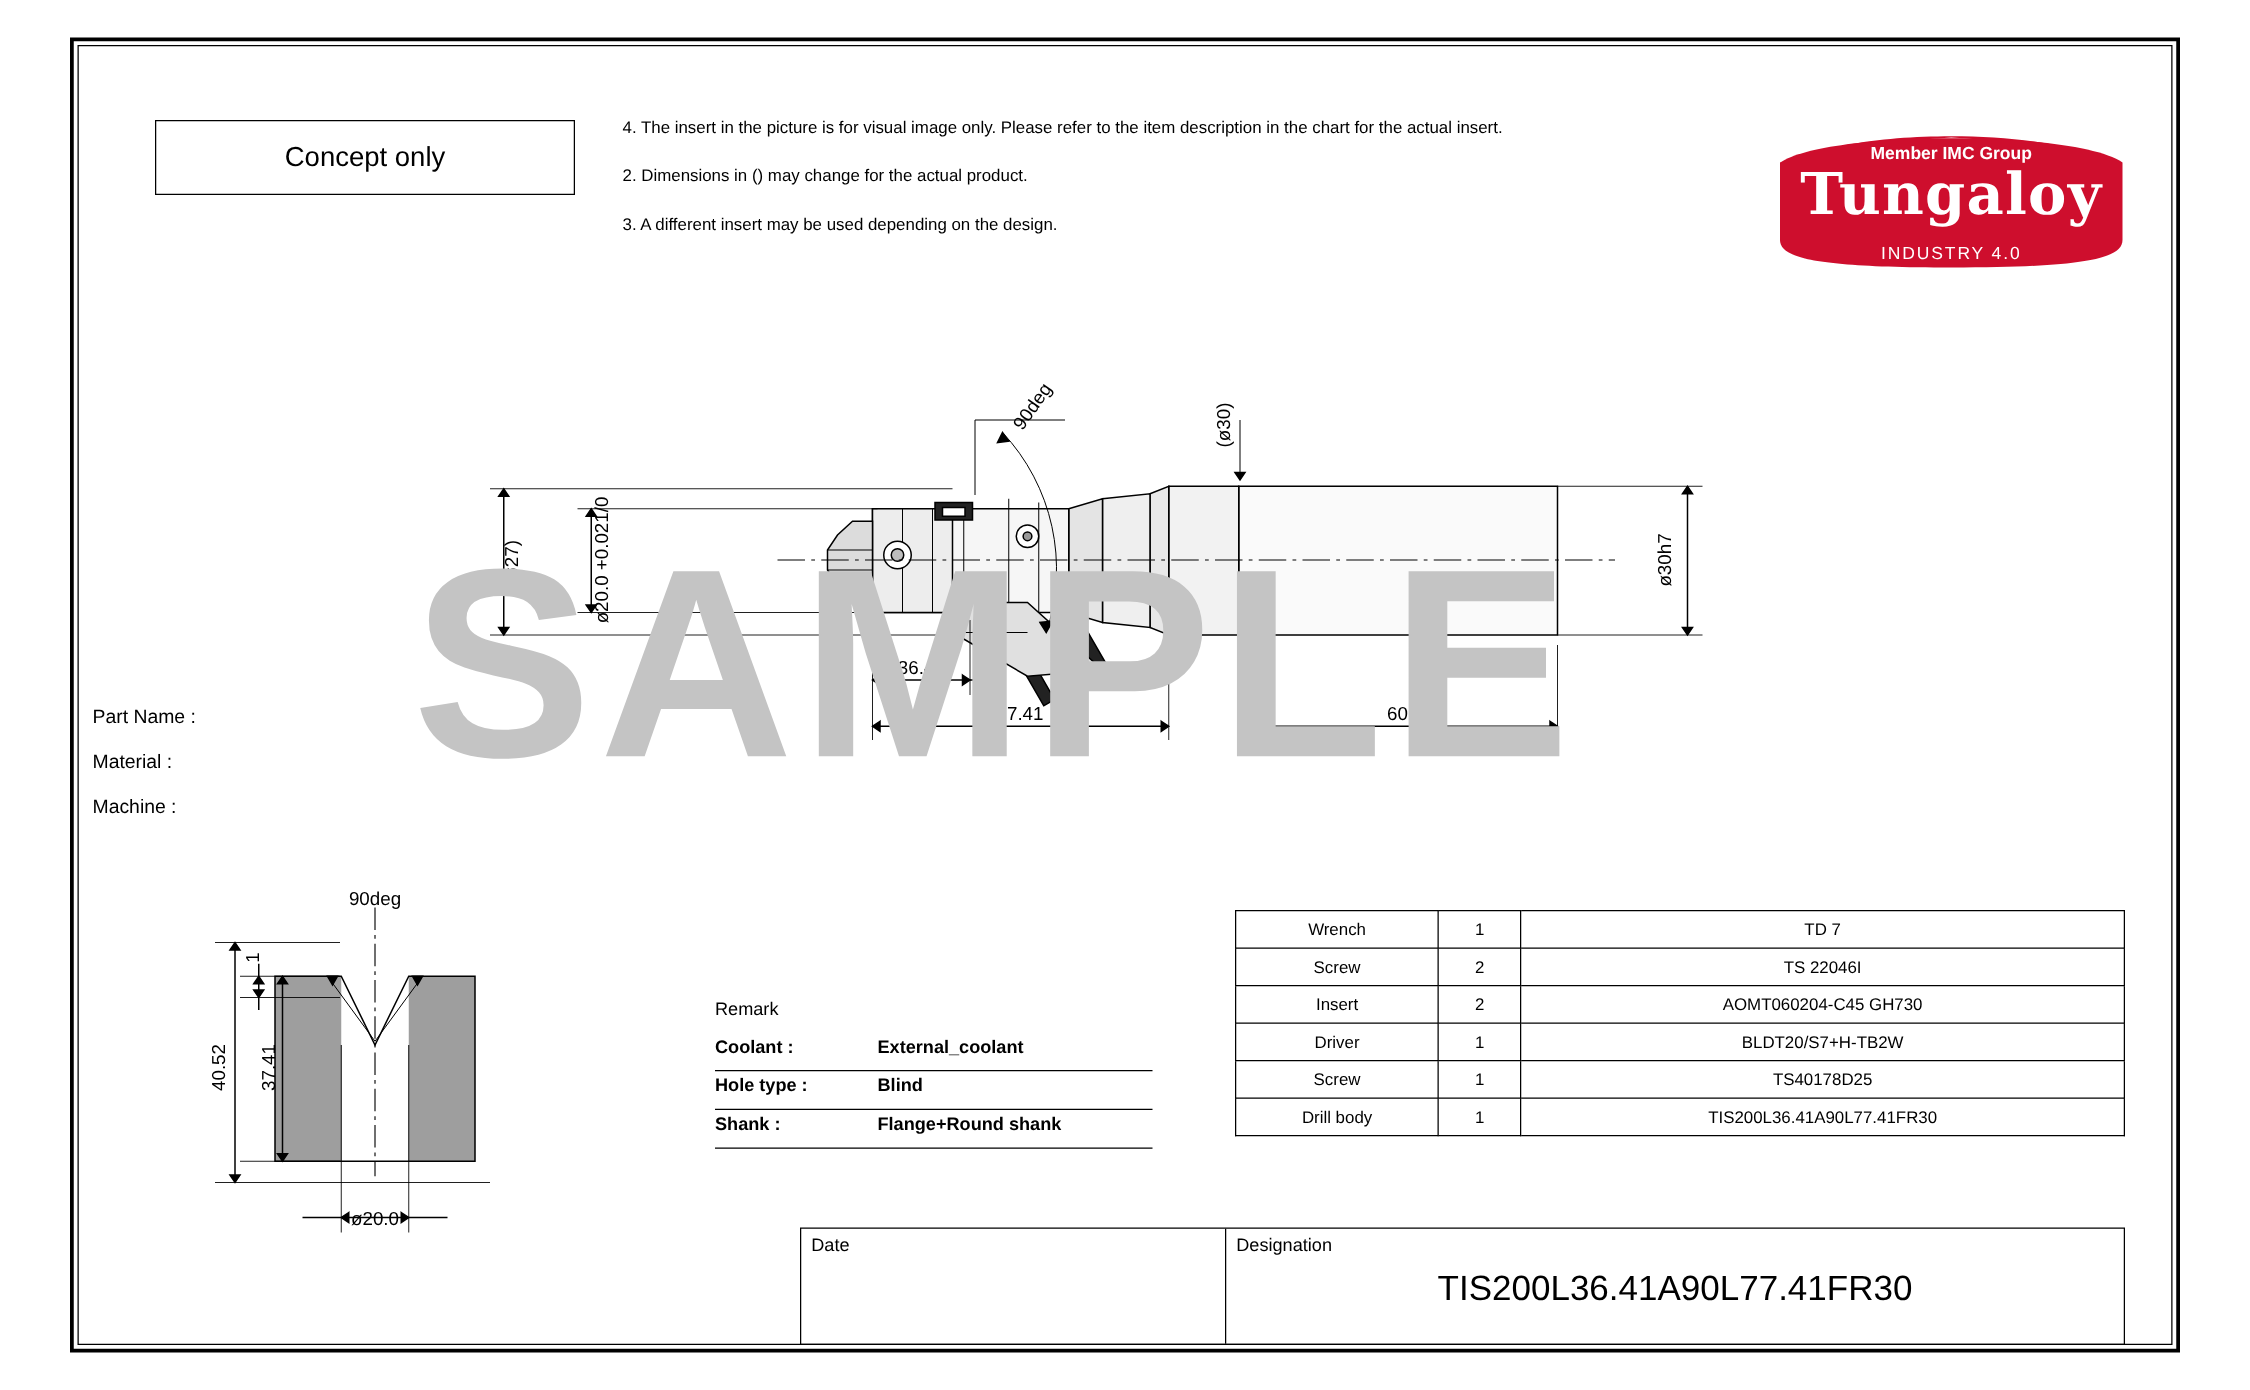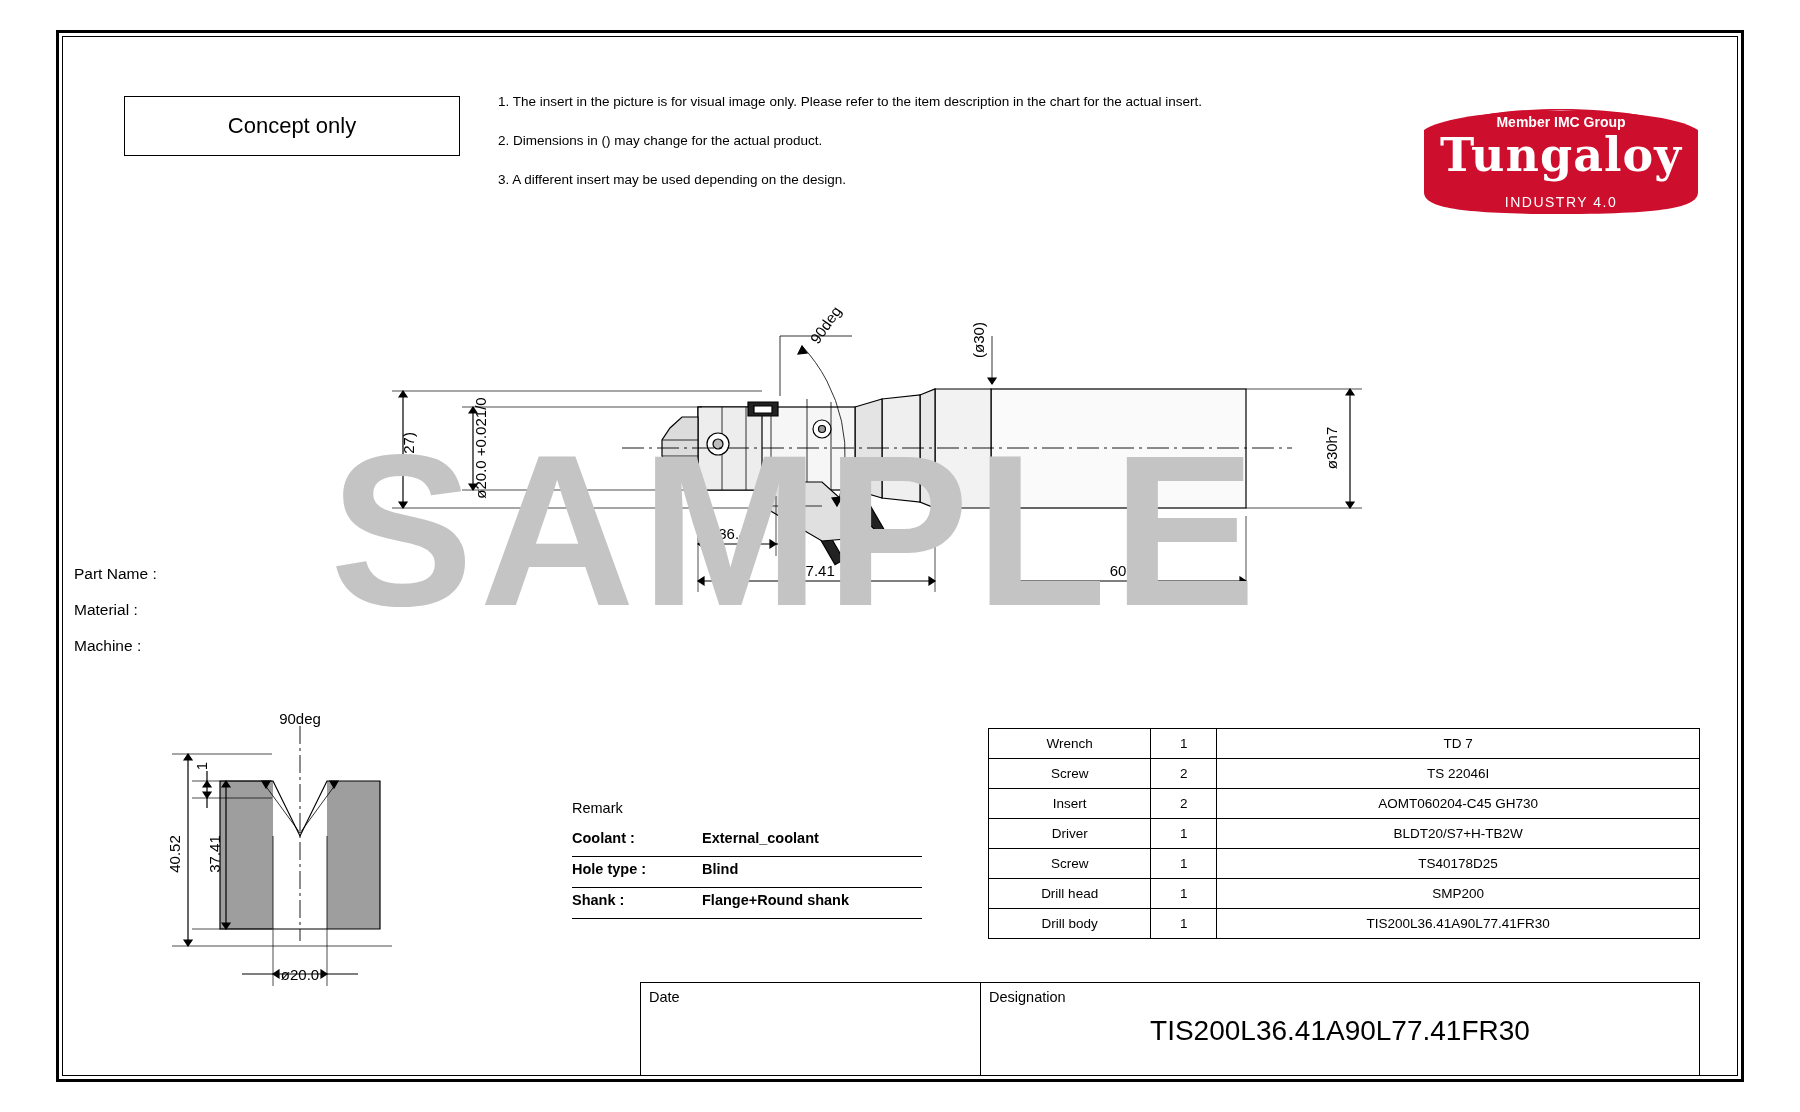--- a/index.html
+++ b/index.html
@@ -225,21 +225,21 @@
 <div id="sheet">
 
   <div class="frame-outer"></div>
   <div class="frame-inner"></div>
 
   <div class="concept-box">
     <span>Concept only</span>
   </div>
 
   <div class="notes">
-    <div>1. The insert in the picture is for visual image only. Please refer to the item description in the chart for the actual insert.</div>
+    <div>4. The insert in the picture is for visual image only. Please refer to the item description in the chart for the actual insert.</div>
     <div>2. Dimensions in () may change for the actual product.</div>
     <div>3. A different insert may be used depending on the design.</div>
   </div>
 
   <div class="logo">
     <svg class="logo-shape" viewBox="0 0 278 126">
       <path d="M4 40 C 40 4, 238 4, 274 40 L 274 40 C 274 40, 266 22, 139 14 C 12 22, 4 40, 4 40 Z" fill="#ce0e2d"></path>
       <path d="M2 34 C 40 8, 238 8, 276 34 L 276 96 C 276 110, 250 118, 139 118 C 28 118, 2 110, 2 96 Z" fill="#ce0e2d"></path>
     </svg>
     <div class="logo-member">Member IMC Group</div>
@@ -439,25 +439,20 @@
         <td class="c1">Driver</td>
         <td class="c2">1</td>
         <td class="c3">BLDT20/S7+H-TB2W</td>
       </tr>
       <tr>
         <td class="c1">Screw</td>
         <td class="c2">1</td>
         <td class="c3">TS40178D25</td>
       </tr>
       <tr>
-        <td class="c1">Drill head</td>
-        <td class="c2">1</td>
-        <td class="c3">SMP200</td>
-      </tr>
-      <tr>
         <td class="c1">Drill body</td>
         <td class="c2">1</td>
         <td class="c3">TIS200L36.41A90L77.41FR30</td>
       </tr>
     </tbody>
   </table>
 
   <div class="titleblock">
     <div class="tb-date">
       <span>Date</span>

